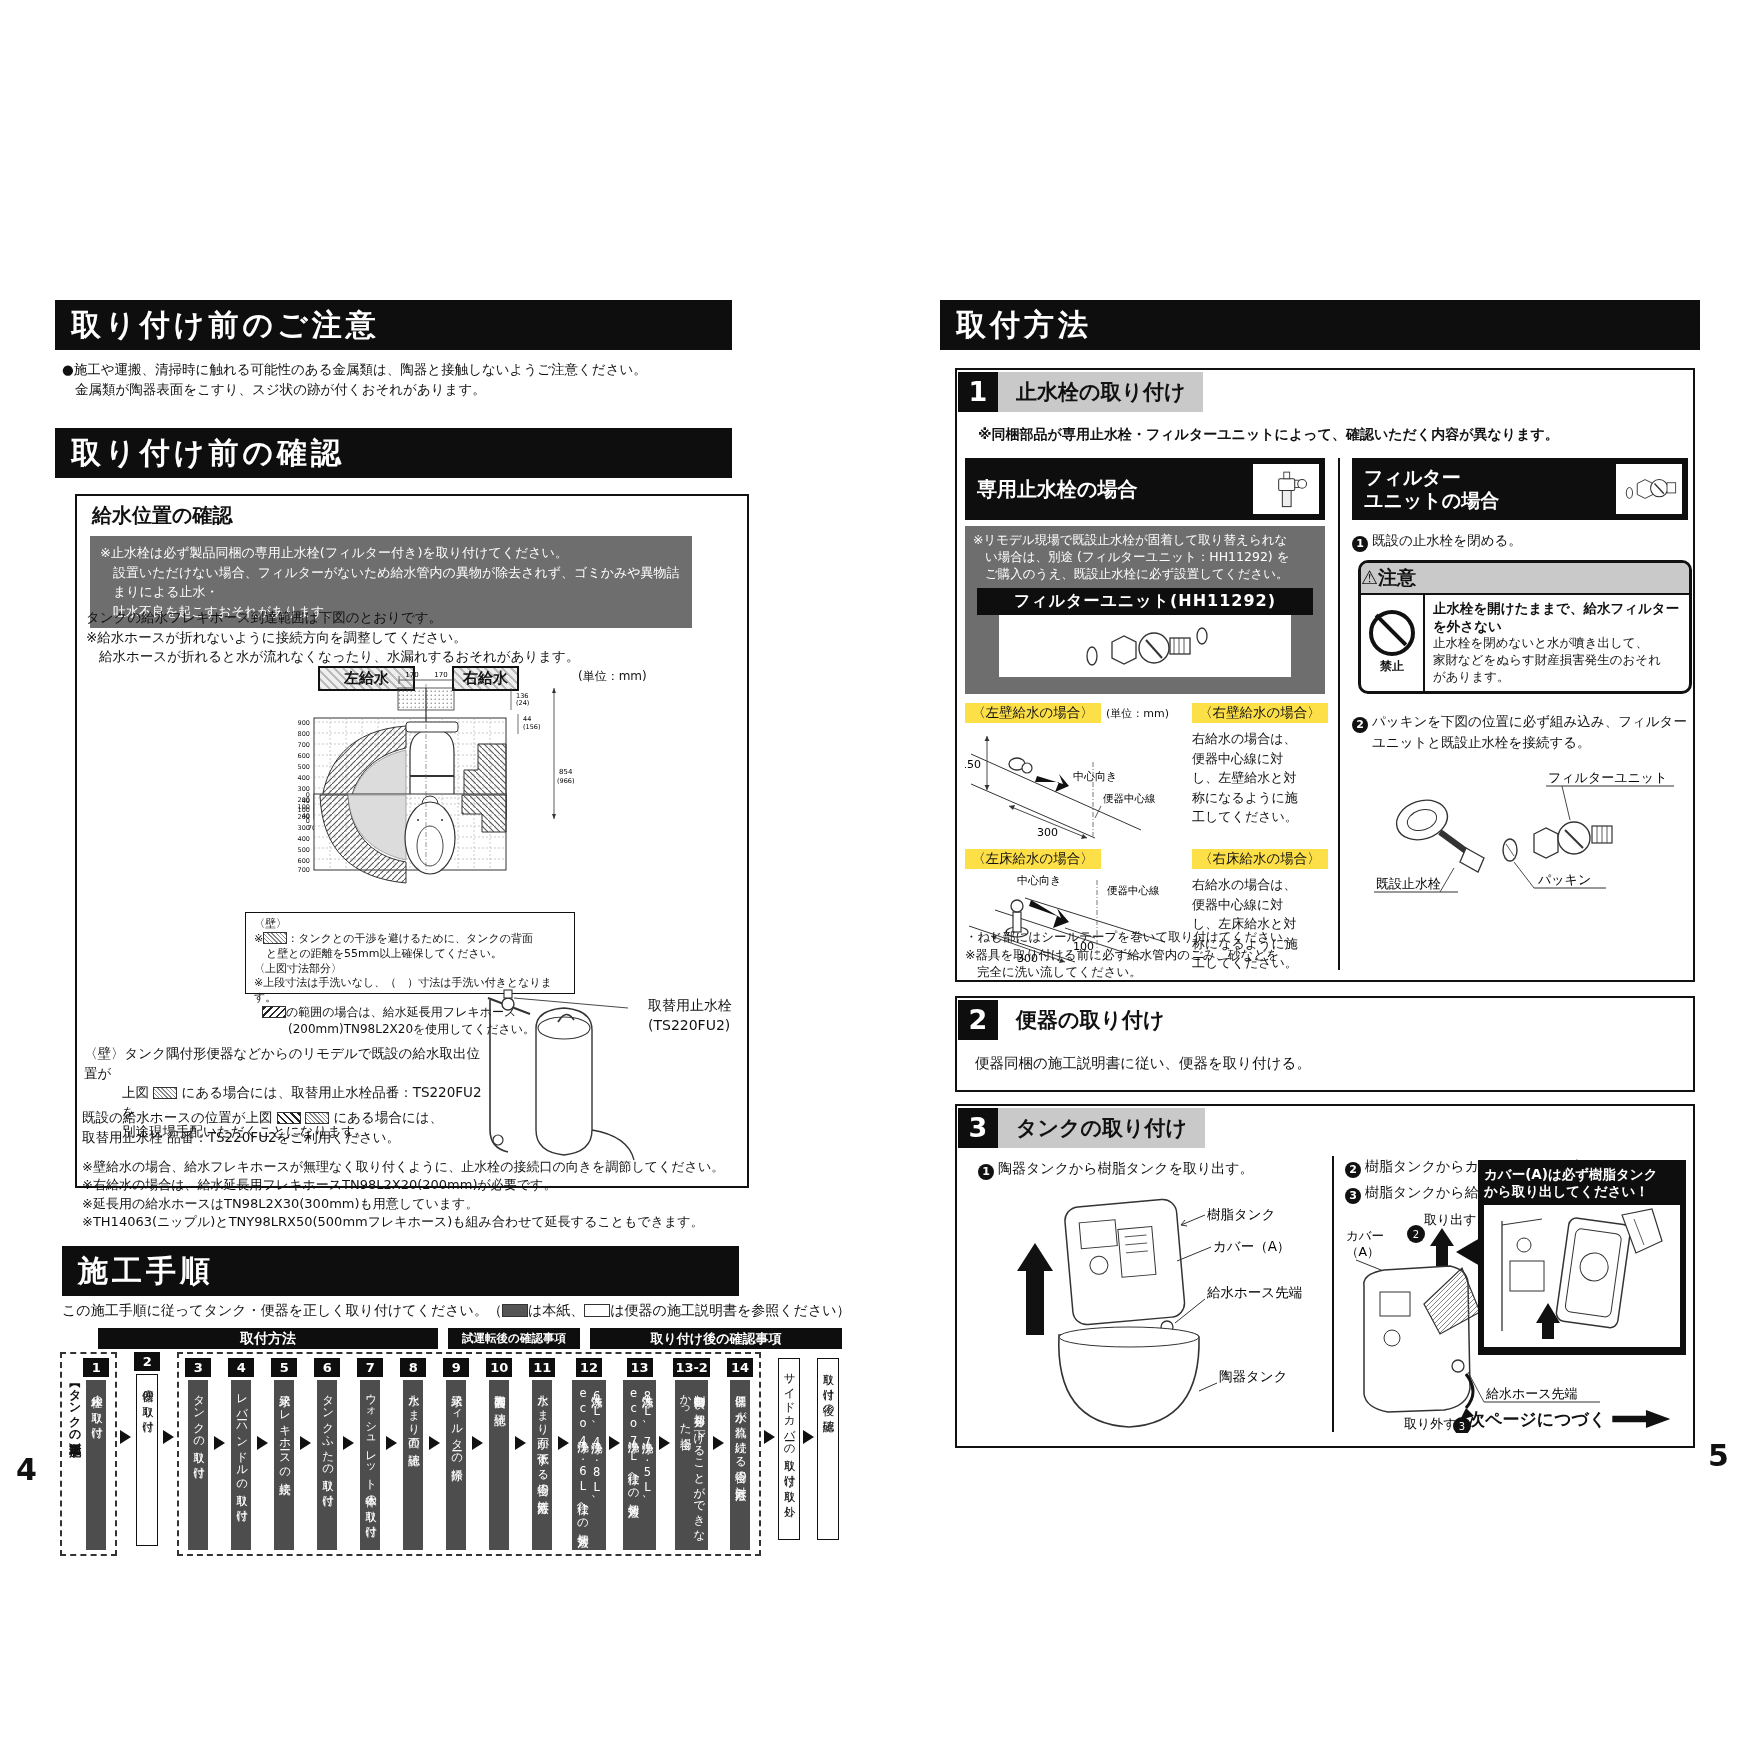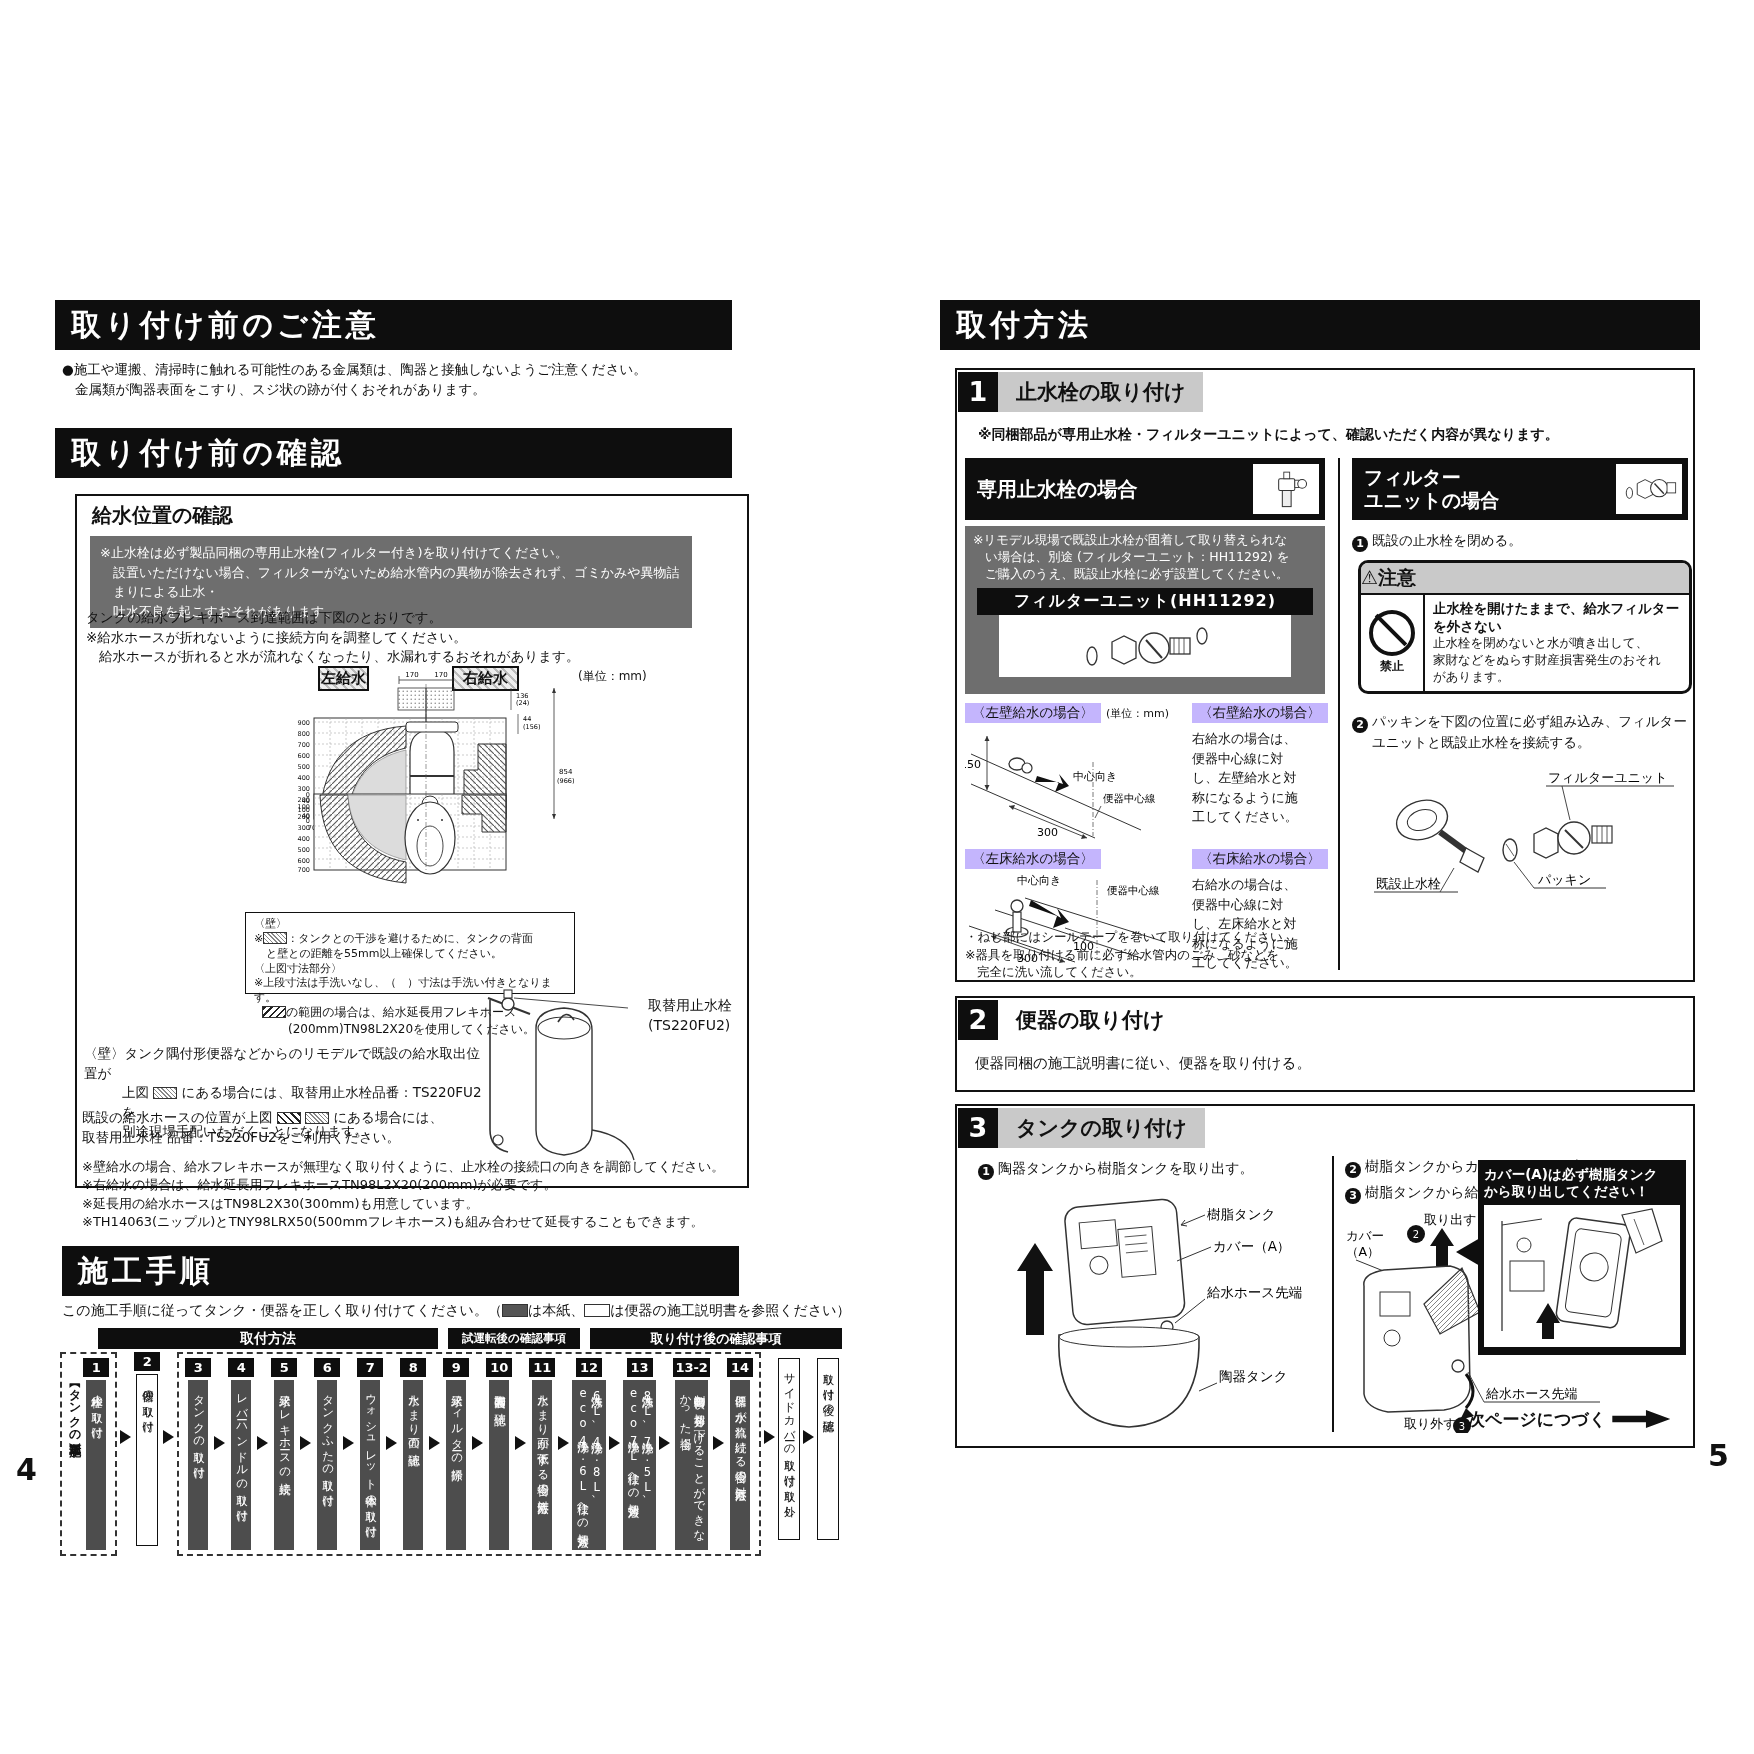--- a/index.html
+++ b/index.html
@@ -12,21 +12,21 @@
   .grayinfo{background:#6e6e6e;color:#fff;box-sizing:border-box;padding:7px 10px}
   .boxframe{border:2px solid #111;box-sizing:border-box;background:#fff}
   .secnum{width:40px;height:40px;background:#0e0e0e;color:#fff;font-size:27px;font-weight:bold;
           text-align:center;line-height:40px}
   .sectitle{height:40px;line-height:40px;font-size:21px;font-weight:bold;padding:0 18px;white-space:nowrap}
   .graybg{background:#c9c9c9}
   .colhead{background:#0e0e0e;color:#fff;font-weight:bold;display:flex;align-items:center;
            justify-content:space-between;padding:5px 6px 5px 12px;box-sizing:border-box}
   .iconbox{background:#fff;width:66px;height:50px;display:flex;align-items:center;justify-content:center;flex:none}
   .blackbar{background:#0e0e0e;color:#fff;font-weight:bold;text-align:center;font-size:16px;padding:3px 0;letter-spacing:1px}
-  .glabel{background:#c4b5fd;display:inline-block;padding:1px 7px;font-size:13.5px}
+  .glabel{background:#fde047;display:inline-block;padding:1px 7px;font-size:13.5px}
   .nc{display:inline-block;width:16px;height:16px;background:#111;color:#fff;border-radius:50%;
       text-align:center;line-height:16px;font-size:11px;font-weight:bold;margin-right:4px;vertical-align:-2px}
   .sw{display:inline-block;width:26px;height:13px;vertical-align:-2px;border:1px solid #333;box-sizing:border-box}
   .sw-dark{background:#555}
   .sw-white{background:#fff}
   .sw-dot{background-image:repeating-linear-gradient(45deg,#888 0 1px,transparent 1px 3px);width:24px;height:12px}
   .sw-diag{background-image:repeating-linear-gradient(-45deg,#222 0 2px,transparent 2px 5px);width:24px;height:12px}
   .sw-diag2{background-image:repeating-linear-gradient(45deg,#222 0 2px,transparent 2px 5px);width:24px;height:12px}
   
   .caution{border:3px solid #111;border-radius:10px;overflow:hidden;background:#fff}
@@ -76,21 +76,21 @@
   <div>※止水栓は必ず製品同梱の専用止水栓(フィルター付き)を取り付けてください。</div>
   <div style="padding-left:13px">設置いただけない場合、フィルターがないため給水管内の異物が除去されず、ゴミかみや異物詰まりによる止水・</div>
   <div style="padding-left:13px">吐水不良を起こすおそれがあります。</div>
 </div>
 <div class="abs t13" style="left:86px;top:608px;width:660px">
   <div>タンクの給水フレキホース到達範囲は下図のとおりです。</div>
   <div>※給水ホースが折れないように接続方向を調整してください。</div>
   <div style="padding-left:13px">給水ホースが折れると水が流れなくなったり、水漏れするおそれがあります。</div>
 </div>
 
-<div class="abs" style="left:318px;top:666px;border:2px solid #111;background:repeating-linear-gradient(45deg,#bbb 0 2px,#eee 2px 6px);font-weight:bold;font-size:15px;padding:1px 1px">左給水</div>
+<div class="abs" style="left:318px;top:666px;border:2px solid #111;background:repeating-linear-gradient(45deg,#bbb 0 2px,#eee 2px 6px);font-weight:bold;font-size:15px;padding:1px 24px">左給水</div>
 <div class="abs" style="left:452px;top:666px;border:2px solid #111;background:repeating-linear-gradient(45deg,#bbb 0 2px,#eee 2px 6px);font-weight:bold;font-size:15px;padding:1px 9px">右給水</div>
 <div class="abs" style="left:578px;top:668px;font-size:12px">(単位：mm)</div>
 
 <svg class="abs" style="left:250px;top:672px" width="480" height="230" viewBox="0 0 480 230">
   <defs>
     <pattern id="hA" width="6" height="6" patternUnits="userSpaceOnUse">
         <path d="M0,6 L6,0" stroke="#555" stroke-width="1.1"></path>
       </pattern>
     <pattern id="hB" width="6" height="6" patternUnits="userSpaceOnUse">
         <path d="M0,0 L6,6" stroke="#555" stroke-width="1.1"></path>

